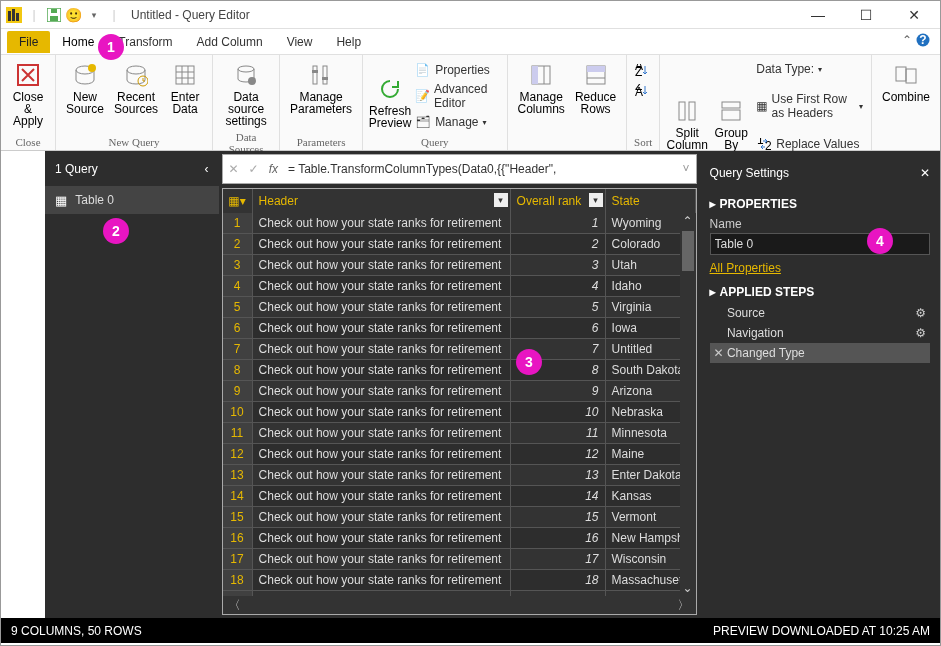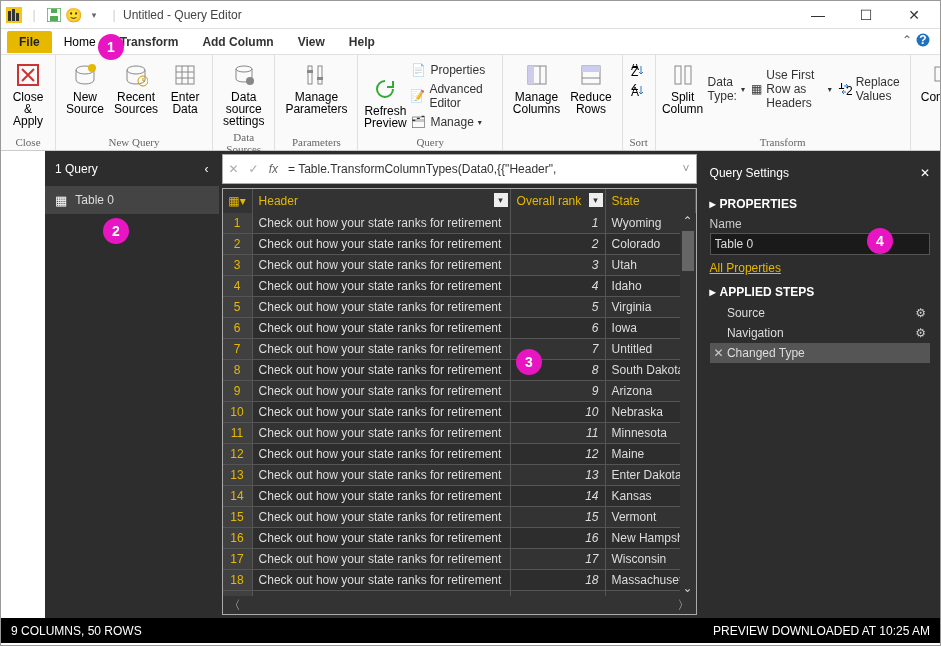--- a/index.html
+++ b/index.html
@@ -2,27 +2,27 @@
 <html><head>
 <meta charset="utf-8">
 <style>
 * { margin:0; padding:0; box-sizing:border-box; font-family:"Segoe UI",Tahoma,sans-serif; font-size:12px; }
 body { width:941px; height:646px; background:#fff; overflow:hidden; border:1px solid #999; position:relative; }
 
 
 .titlebar { height:28px; background:#fff; display:flex; align-items:center; padding:0 4px; border-bottom:1px solid #e0e0e0; }
 .titlebar .qat { display:flex; align-items:center; gap:2px; }
 .titlebar .qat .icon { width:18px; height:18px; display:flex; align-items:center; justify-content:center; }
-.titlebar .title { color:#444; }
+.titlebar .title { margin-left:8px; color:#444; }
 .titlebar .win-controls { margin-left:auto; display:flex; gap:4px; }
 .titlebar .win-controls .wbtn { width:44px; height:24px; display:flex; align-items:center; justify-content:center; font-size:14px; color:#333; }
 
 
 .tabstrip { height:26px; background:#fff; display:flex; align-items:center; padding-left:6px; border-bottom:1px solid #e0e0e0; position:relative; }
-.tabstrip .tab { padding:4px 12px; color:#333;font-weight:bold; }
+.tabstrip .tab { padding:4px 12px; color:#333; }
 .tabstrip .tab.file { background:#e6b800; color:#222; border-radius:2px 2px 0 0; }
 .tabstrip .tab.active { font-weight:normal; color:#000; }
 .tabstrip .help-icon { position:absolute; right:10px; top:4px; display:flex; align-items:center; gap:4px; color:#2070c0; }
 
 
 .ribbon { height:96px; background:#fafafa; border-bottom:1px solid #ccc; display:flex; }
 .rgroup { border-right:1px solid #e0e0e0; padding:4px 6px 2px 6px; display:flex; flex-direction:column; justify-content:space-between; }
 .rgroup .controls { display:flex; gap:2px; }
 .rgroup .grouplabel { text-align:center; color:#666; font-size:11px; margin-top:2px;font-family:Liberation Serif, serif; }
 .rbtn { display:flex; flex-direction:column; align-items:center; justify-content:flex-end; padding:2px 4px; min-width:42px; }
@@ -325,21 +325,31 @@
       <div class="rbtn">
         <span class="ricon">
             <svg width="24" height="24">
               <rect x="4" y="3" width="6" height="18" fill="none" stroke="#888"></rect>
               <rect x="14" y="3" width="6" height="18" fill="none" stroke="#888"></rect>
             </svg>
           </span>
         <span class="rlabel">Split
 Column</span>
       </div>
-      <div style="display:flex;flex-direction:row;gap:2px;padding-top:2px">
+      <div class="rbtn">
+        <span class="ricon">
+            <svg width="24" height="24">
+              <rect x="3" y="3" width="18" height="6" fill="none" stroke="#888"></rect>
+              <rect x="3" y="11" width="18" height="10" fill="none" stroke="#888"></rect>
+            </svg>
+          </span>
+        <span class="rlabel">Group
+By</span>
+      </div>
+      <div style="display:flex;flex-direction:column;gap:14px;padding-top:2px">
         <div class="rsmall">
             <span>Data Type:</span>
             <span style="font-size:8px"> ▾</span>
           </div>
         <div class="rsmall">
             <span class="sicon">▦</span>
             <span>Use First Row as Headers</span>
             <span style="font-size:8px"> ▾</span>
           </div>
         <div class="rsmall">

